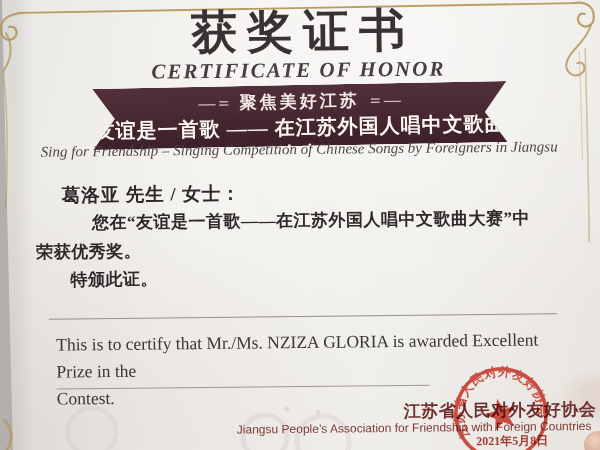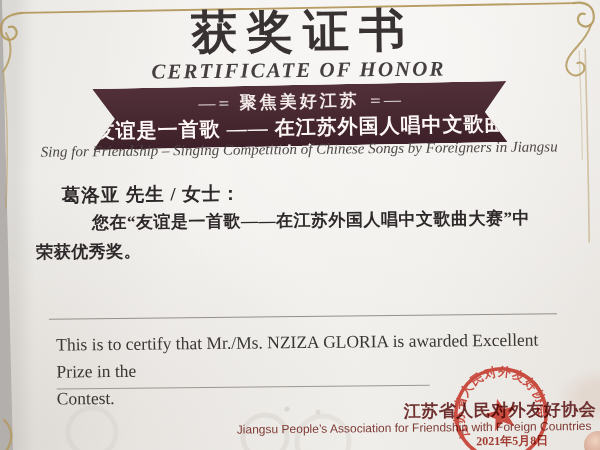--- a/index.html
+++ b/index.html
@@ -113,20 +113,21 @@
       </div>
       <div class="ribbon-l2">友谊是一首歌 —— 在江苏外国人唱中文歌曲大赛</div>
     </div>
 
     <div class="abs subtitle-en">Sing for Friendship – Singing Competition of Chinese Songs by Foreigners in Jiangsu</div>
 
     <div class="abs zh-body salutation">葛洛亚 先生 / 女士：</div>
 
     <div class="abs zh-body body-l1">您在“友谊是一首歌——在江苏外国人唱中文歌曲大赛”中</div>
     <div class="abs zh-body body-l2">荣获优秀奖。</div>
+    <div class="abs zh-body body-l3">特颁此证。</div>
 
     <div class="abs divider divider1"></div>
 
     <div class="abs body-en">
       <span>This is to certify that Mr./Ms. NZIZA GLORIA is awarded Excellent Prize in the</span>
       <span>Contest.</span>
     </div>
 
     <div class="abs divider divider2"></div>
 

